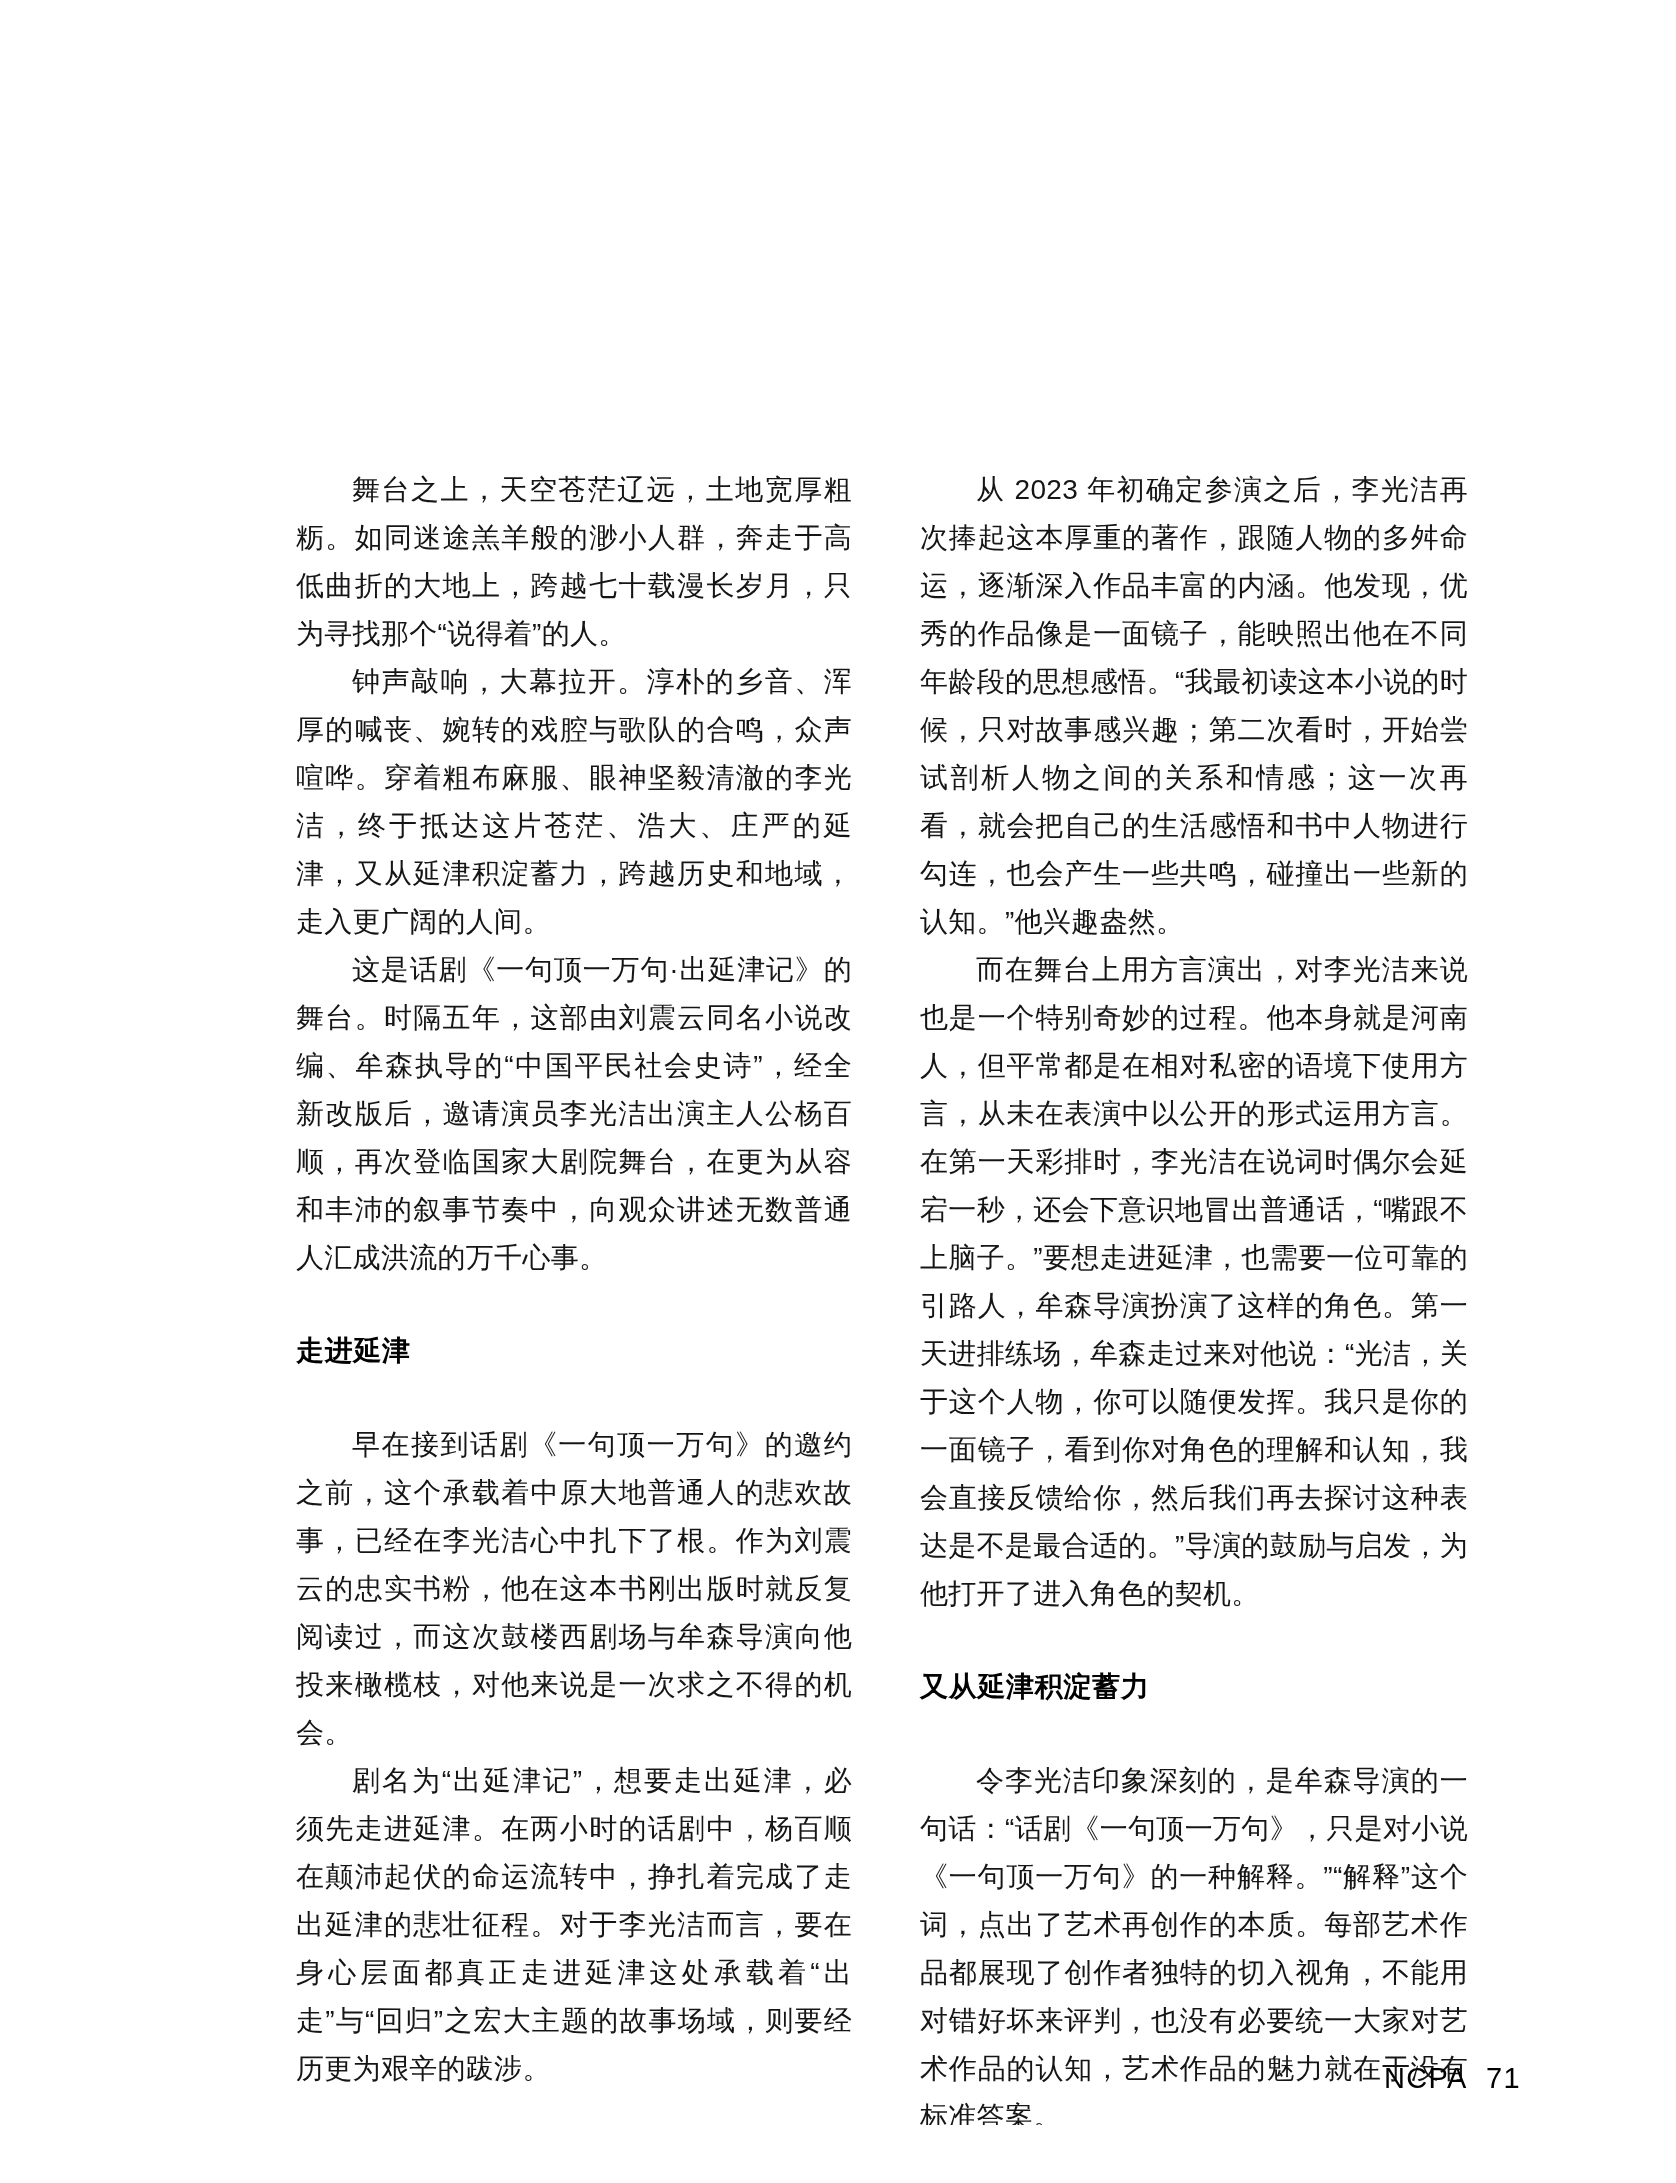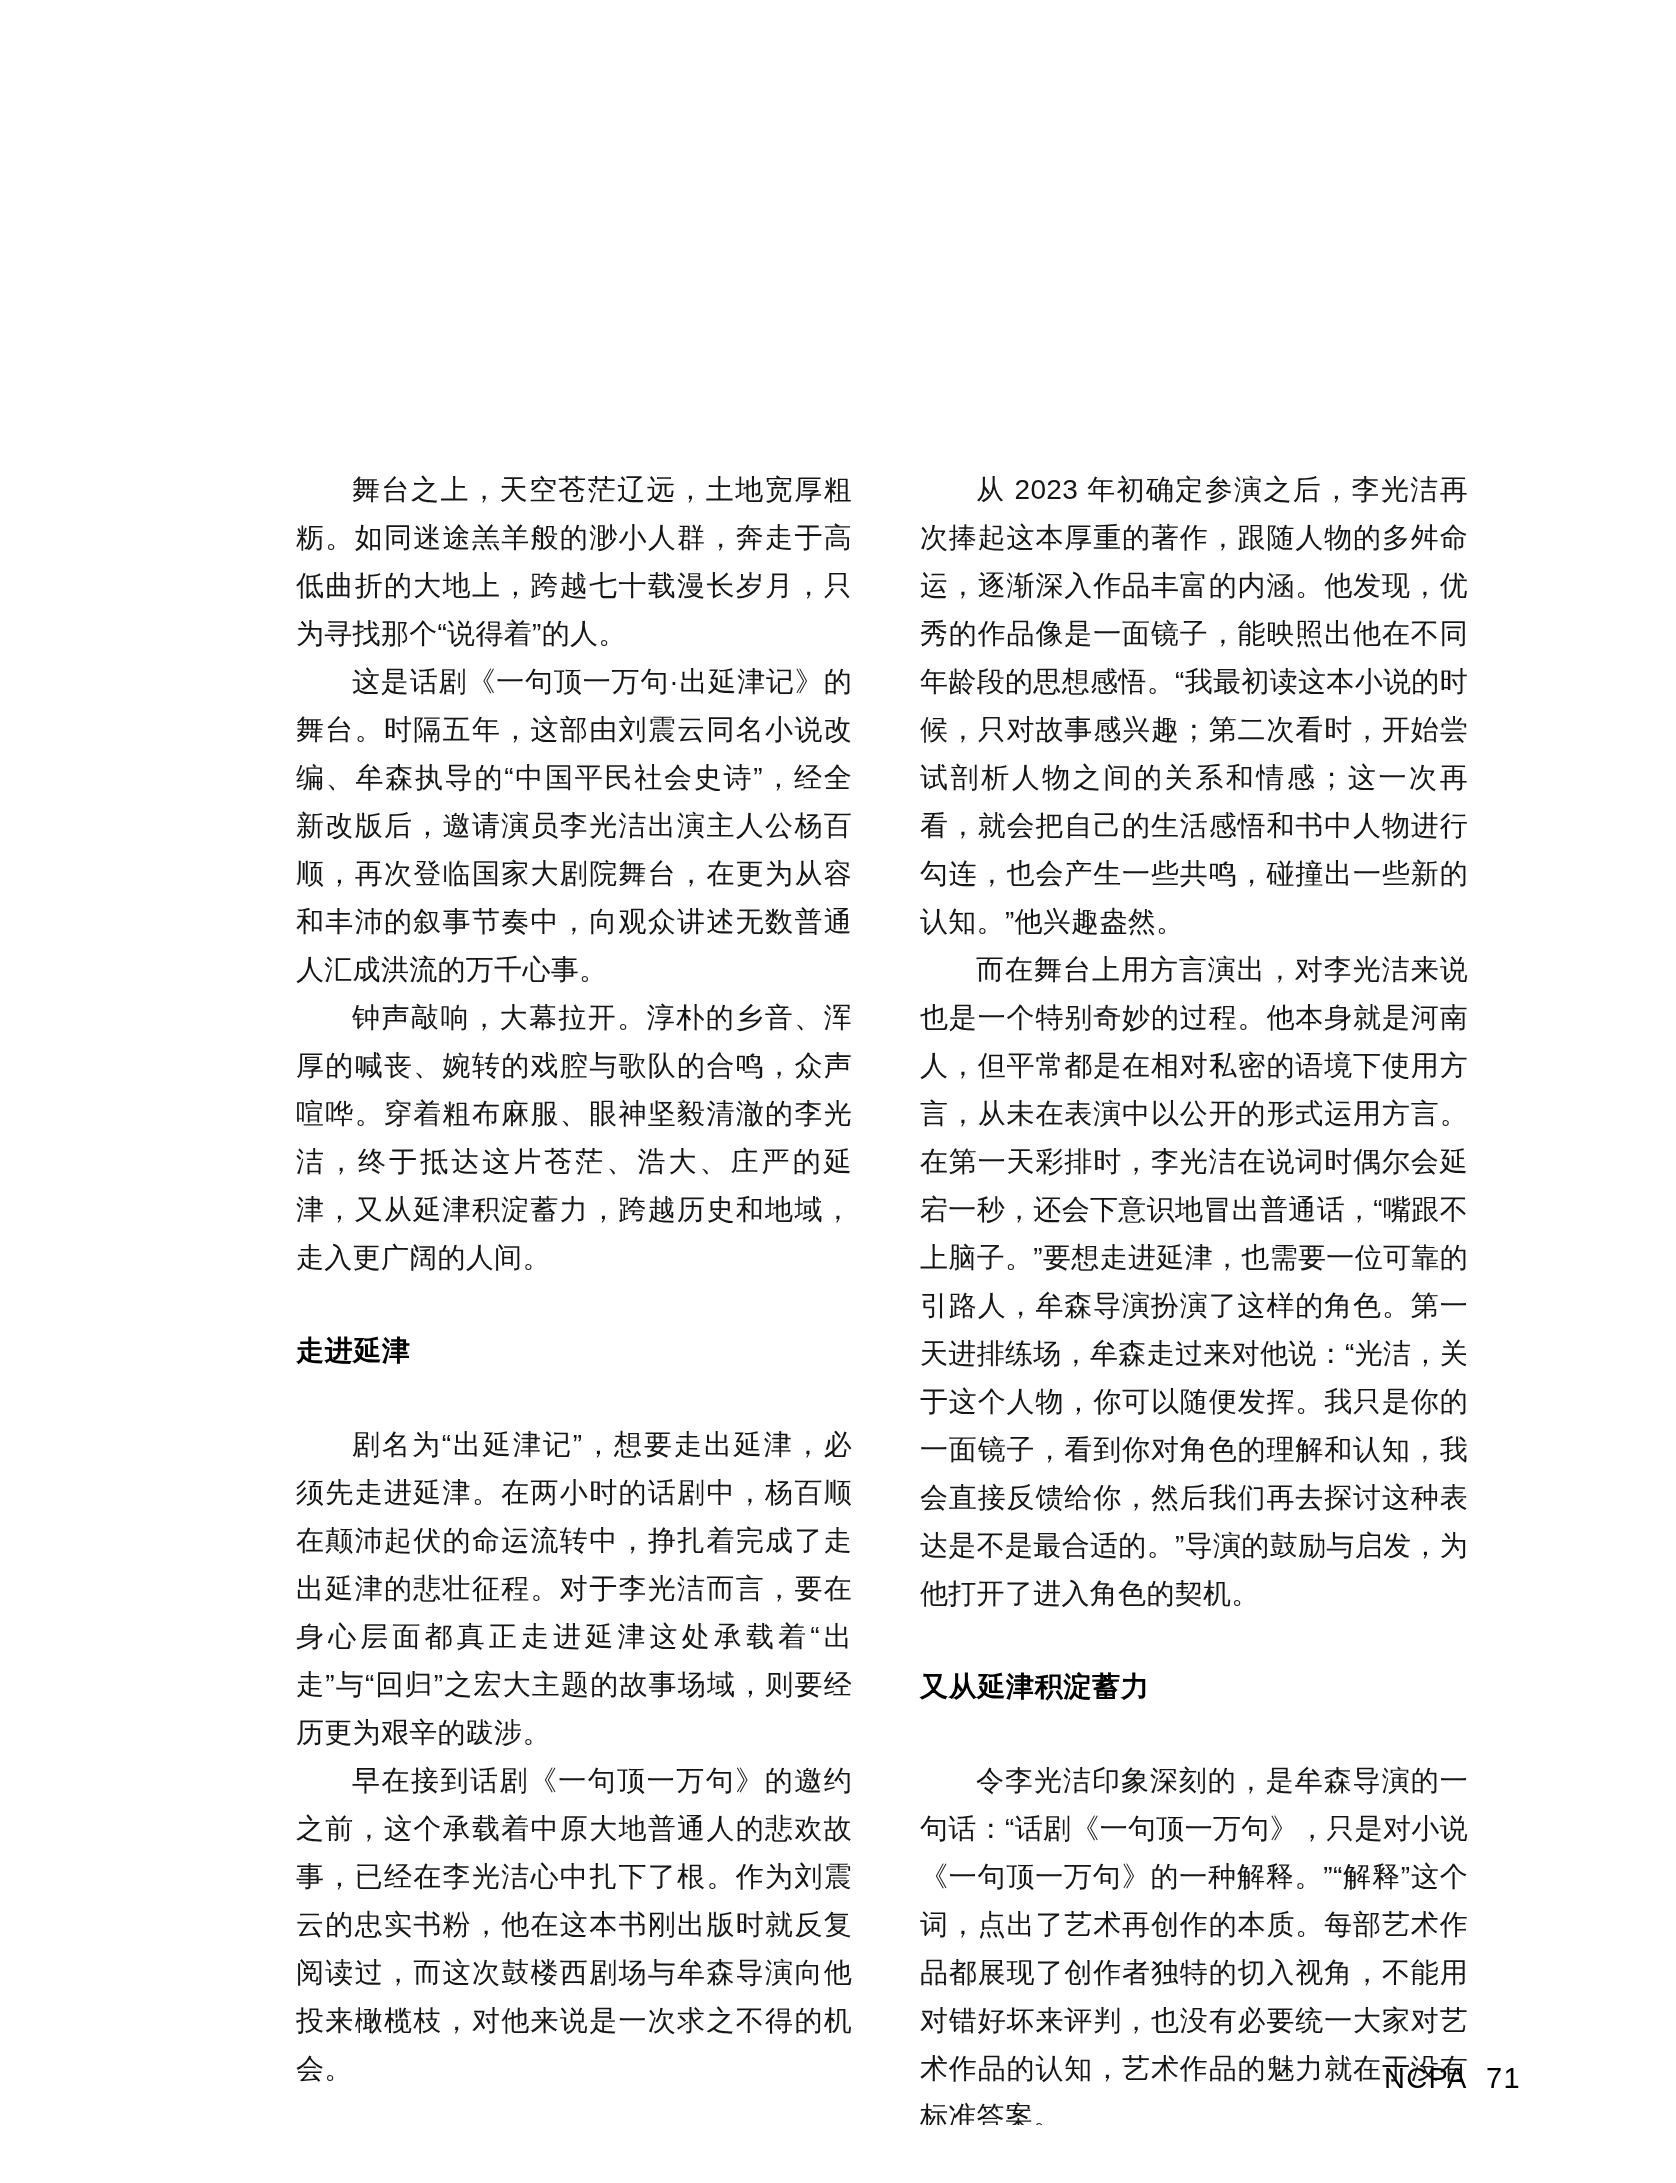--- a/index.html
+++ b/index.html
@@ -62,25 +62,25 @@
     white-space: nowrap;
   }
 </style>
 </head>
 <body>
 
 <div class="page">
 
   <div class="column column-left">
     <p class="body-para">舞台之上，天空苍茫辽远，土地宽厚粗粝。如同迷途羔羊般的渺小人群，奔走于高低曲折的大地上，跨越七十载漫长岁月，只为寻找那个“说得着”的人。</p>
+    <p class="body-para">钟声敲响，大幕拉开。淳朴的乡音、浑厚的喊丧、婉转的戏腔与歌队的合鸣，众声喧哗。穿着粗布麻服、眼神坚毅清澈的李光洁，终于抵达这片苍茫、浩大、庄严的延津，又从延津积淀蓄力，跨越历史和地域，走入更广阔的人间。</p>
     <p class="body-para">这是话剧《一句顶一万句·出延津记》的舞台。时隔五年，这部由刘震云同名小说改编、牟森执导的“中国平民社会史诗”，经全新改版后，邀请演员李光洁出演主人公杨百顺，再次登临国家大剧院舞台，在更为从容和丰沛的叙事节奏中，向观众讲述无数普通人汇成洪流的万千心事。</p>
-    <p class="body-para">钟声敲响，大幕拉开。淳朴的乡音、浑厚的喊丧、婉转的戏腔与歌队的合鸣，众声喧哗。穿着粗布麻服、眼神坚毅清澈的李光洁，终于抵达这片苍茫、浩大、庄严的延津，又从延津积淀蓄力，跨越历史和地域，走入更广阔的人间。</p>
     <h2 class="section-heading">走进延津</h2>
+    <p class="body-para">早在接到话剧《一句顶一万句》的邀约之前，这个承载着中原大地普通人的悲欢故事，已经在李光洁心中扎下了根。作为刘震云的忠实书粉，他在这本书刚出版时就反复阅读过，而这次鼓楼西剧场与牟森导演向他投来橄榄枝，对他来说是一次求之不得的机会。</p>
     <p class="body-para">剧名为“出延津记”，想要走出延津，必须先走进延津。在两小时的话剧中，杨百顺在颠沛起伏的命运流转中，挣扎着完成了走出延津的悲壮征程。对于李光洁而言，要在身心层面都真正走进延津这处承载着“出走”与“回归”之宏大主题的故事场域，则要经历更为艰辛的跋涉。</p>
-    <p class="body-para">早在接到话剧《一句顶一万句》的邀约之前，这个承载着中原大地普通人的悲欢故事，已经在李光洁心中扎下了根。作为刘震云的忠实书粉，他在这本书刚出版时就反复阅读过，而这次鼓楼西剧场与牟森导演向他投来橄榄枝，对他来说是一次求之不得的机会。</p>
   </div>
 
   <div class="column column-right">
     <p class="body-para">从 2023 年初确定参演之后，李光洁再次捧起这本厚重的著作，跟随人物的多舛命运，逐渐深入作品丰富的内涵。他发现，优秀的作品像是一面镜子，能映照出他在不同年龄段的思想感悟。“我最初读这本小说的时候，只对故事感兴趣；第二次看时，开始尝试剖析人物之间的关系和情感；这一次再看，就会把自己的生活感悟和书中人物进行勾连，也会产生一些共鸣，碰撞出一些新的认知。”他兴趣盎然。</p>
     <p class="body-para">而在舞台上用方言演出，对李光洁来说也是一个特别奇妙的过程。他本身就是河南人，但平常都是在相对私密的语境下使用方言，从未在表演中以公开的形式运用方言。在第一天彩排时，李光洁在说词时偶尔会延宕一秒，还会下意识地冒出普通话，“嘴跟不上脑子。”要想走进延津，也需要一位可靠的引路人，牟森导演扮演了这样的角色。第一天进排练场，牟森走过来对他说：“光洁，关于这个人物，你可以随便发挥。我只是你的一面镜子，看到你对角色的理解和认知，我会直接反馈给你，然后我们再去探讨这种表达是不是最合适的。”导演的鼓励与启发，为他打开了进入角色的契机。</p>
     <h2 class="section-heading">又从延津积淀蓄力</h2>
     <p class="body-para">令李光洁印象深刻的，是牟森导演的一句话：“话剧《一句顶一万句》，只是对小说《一句顶一万句》的一种解释。”“解释”这个词，点出了艺术再创作的本质。每部艺术作品都展现了创作者独特的切入视角，不能用对错好坏来评判，也没有必要统一大家对艺术作品的认知，艺术作品的魅力就在于没有标准答案。</p>
   </div>
 
   <div class="page-number">NCPA 71</div>

